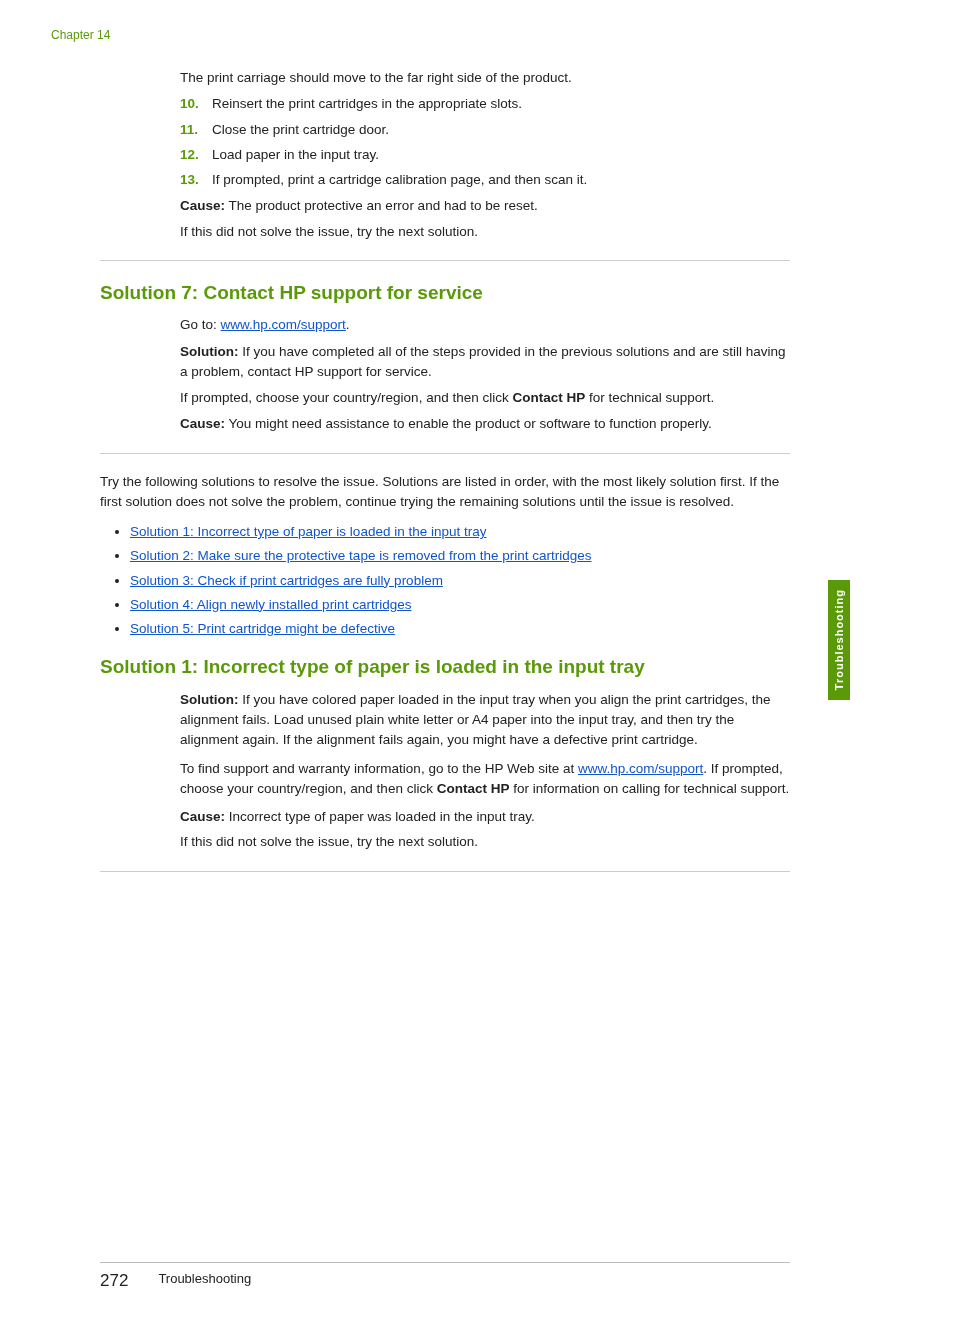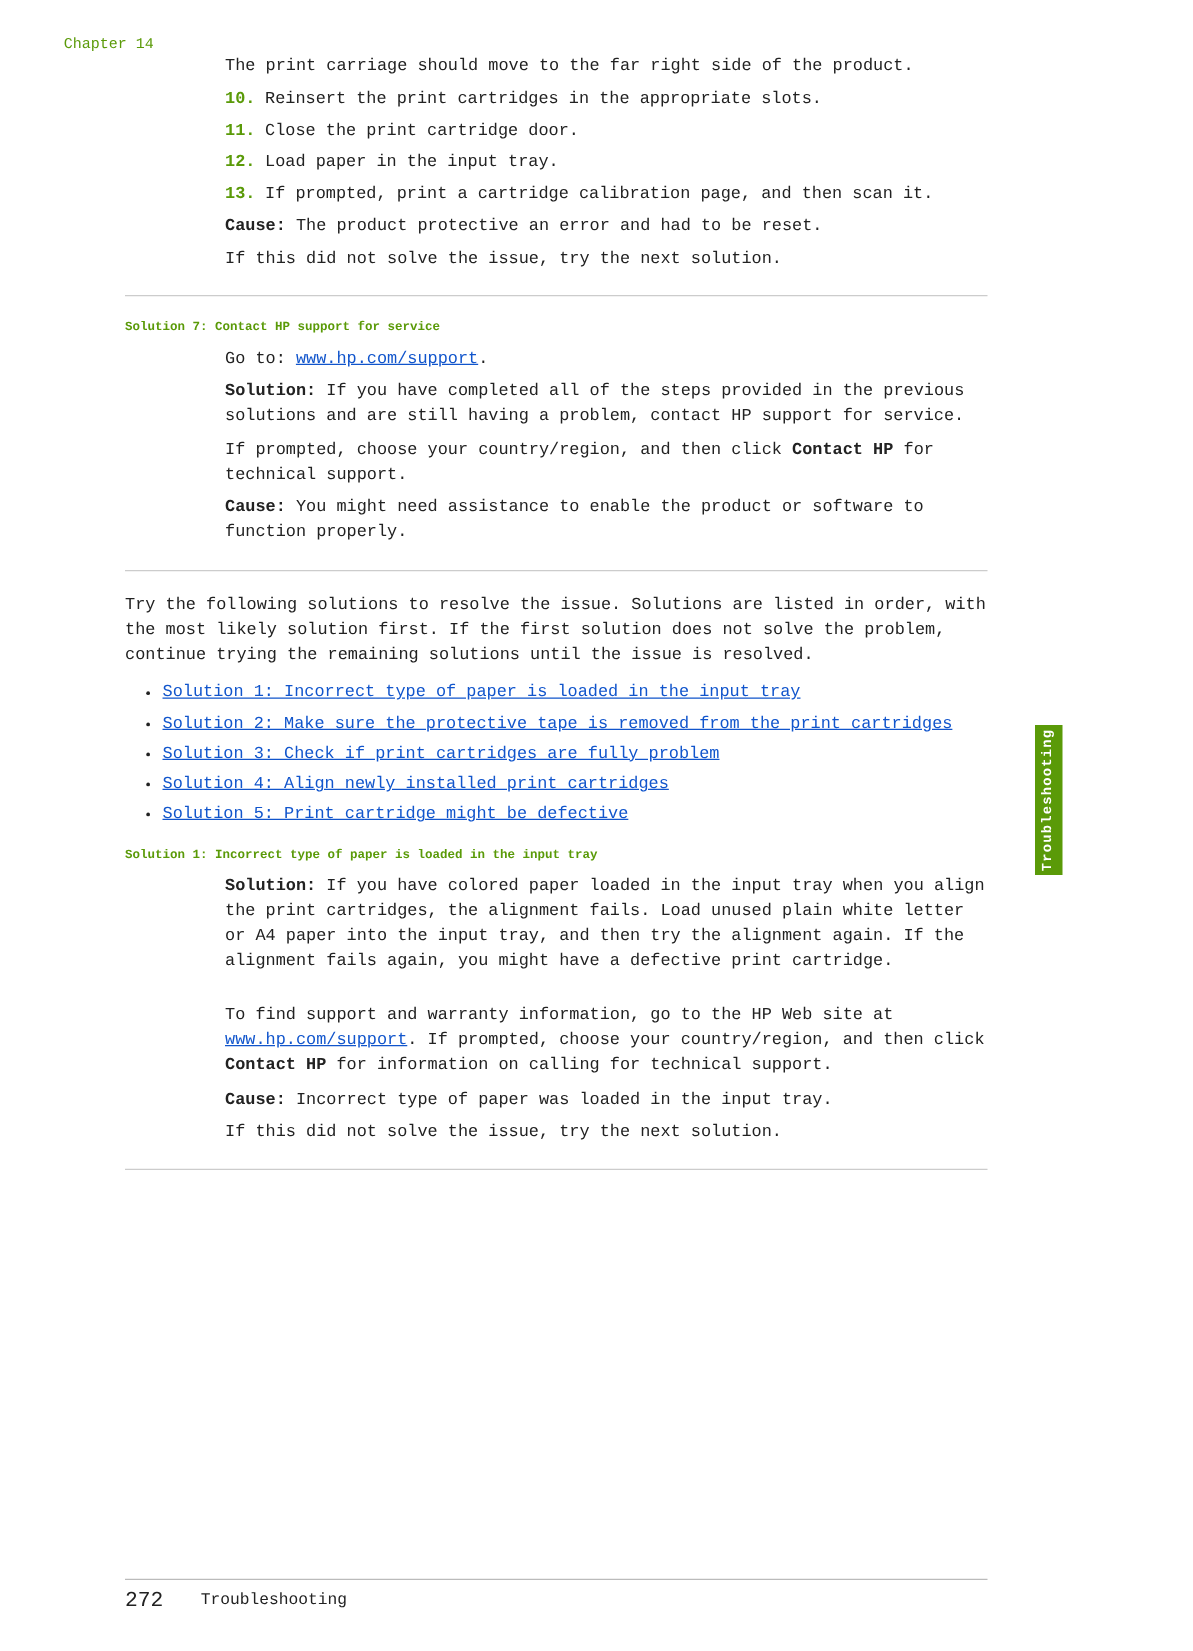--- a/index.html
+++ b/index.html
@@ -10,34 +10,33 @@
       background: #fff;
       width: 954px;
       min-height: 1321px;
       position: relative;
     }
     .page {
       width: 850px;
       min-height: 1321px;
       padding: 0;
       position: relative;
-      font-family: Liberation Mono, monospace;
     }
     .chapter-header {
       position: absolute;
       top: 28px;
       left: 51px;
       font-size: 12px;
       color: #5a9a08;
       font-weight: normal;
     }
     .main-content {
       margin-left: 100px;
       margin-right: 60px;
-      padding-top: 44px;
+      padding-top: 68px;
       padding-bottom: 60px;
     }
     .indent {
       margin-left: 80px;
     }
     p { margin-bottom: 6px; line-height: 1.5; }
     .numbered-item {
       display: flex;
       margin-bottom: 5px;
       line-height: 1.5;
@@ -54,21 +53,21 @@
     .cause-line { margin-bottom: 5px; margin-top: 4px; line-height: 1.5; }
     .cause-label { font-weight: bold; }
     .section-divider {
       border: none;
       border-top: 1px solid #ccc;
       margin: 18px 0;
     }
     .section-heading {
       color: #5a9a08;
       font-weight: bold;
-      font-size: 10px;
+      font-size: 19px;
       margin-bottom: 8px;
       margin-top: 4px;
     }
     .link-color { color: #1155cc; text-decoration: underline; cursor: pointer; }
     .solution-label { font-weight: bold; }
     ul.bullet-list {
       list-style: disc;
       margin-left: 30px;
       margin-bottom: 8px;
     }
@@ -186,21 +185,21 @@
       </ul>
     </div>
 
     <div class="section-block">
       <p class="section-heading">Solution 1: Incorrect type of paper is loaded in the input tray</p>
       <div class="indent">
         <p>
           <span class="solution-label">Solution:</span>
           <span>  If you have colored paper loaded in the input tray when you align the print cartridges, the alignment fails. Load unused plain white letter or A4 paper into the input tray, and then try the alignment again. If the alignment fails again, you might have a defective print cartridge.</span>
         </p>
-        <p style="margin-top:22px;">
+        <p style="margin-top:8px;">
           <span>To find support and warranty information, go to the HP Web site at </span><span class="link-color">www.hp.com/support</span><span>. If prompted, choose your country/region, and then click </span><span class="bold">Contact HP</span><span> for information on calling for technical support.</span>
         </p>
         <p class="cause-line" style="margin-top:8px;">
           <span class="cause-label">Cause:</span>
           <span>   Incorrect type of paper was loaded in the input tray.</span>
         </p>
         <p style="margin-top:4px;">If this did not solve the issue, try the next solution.</p>
       </div>
     </div>
 

